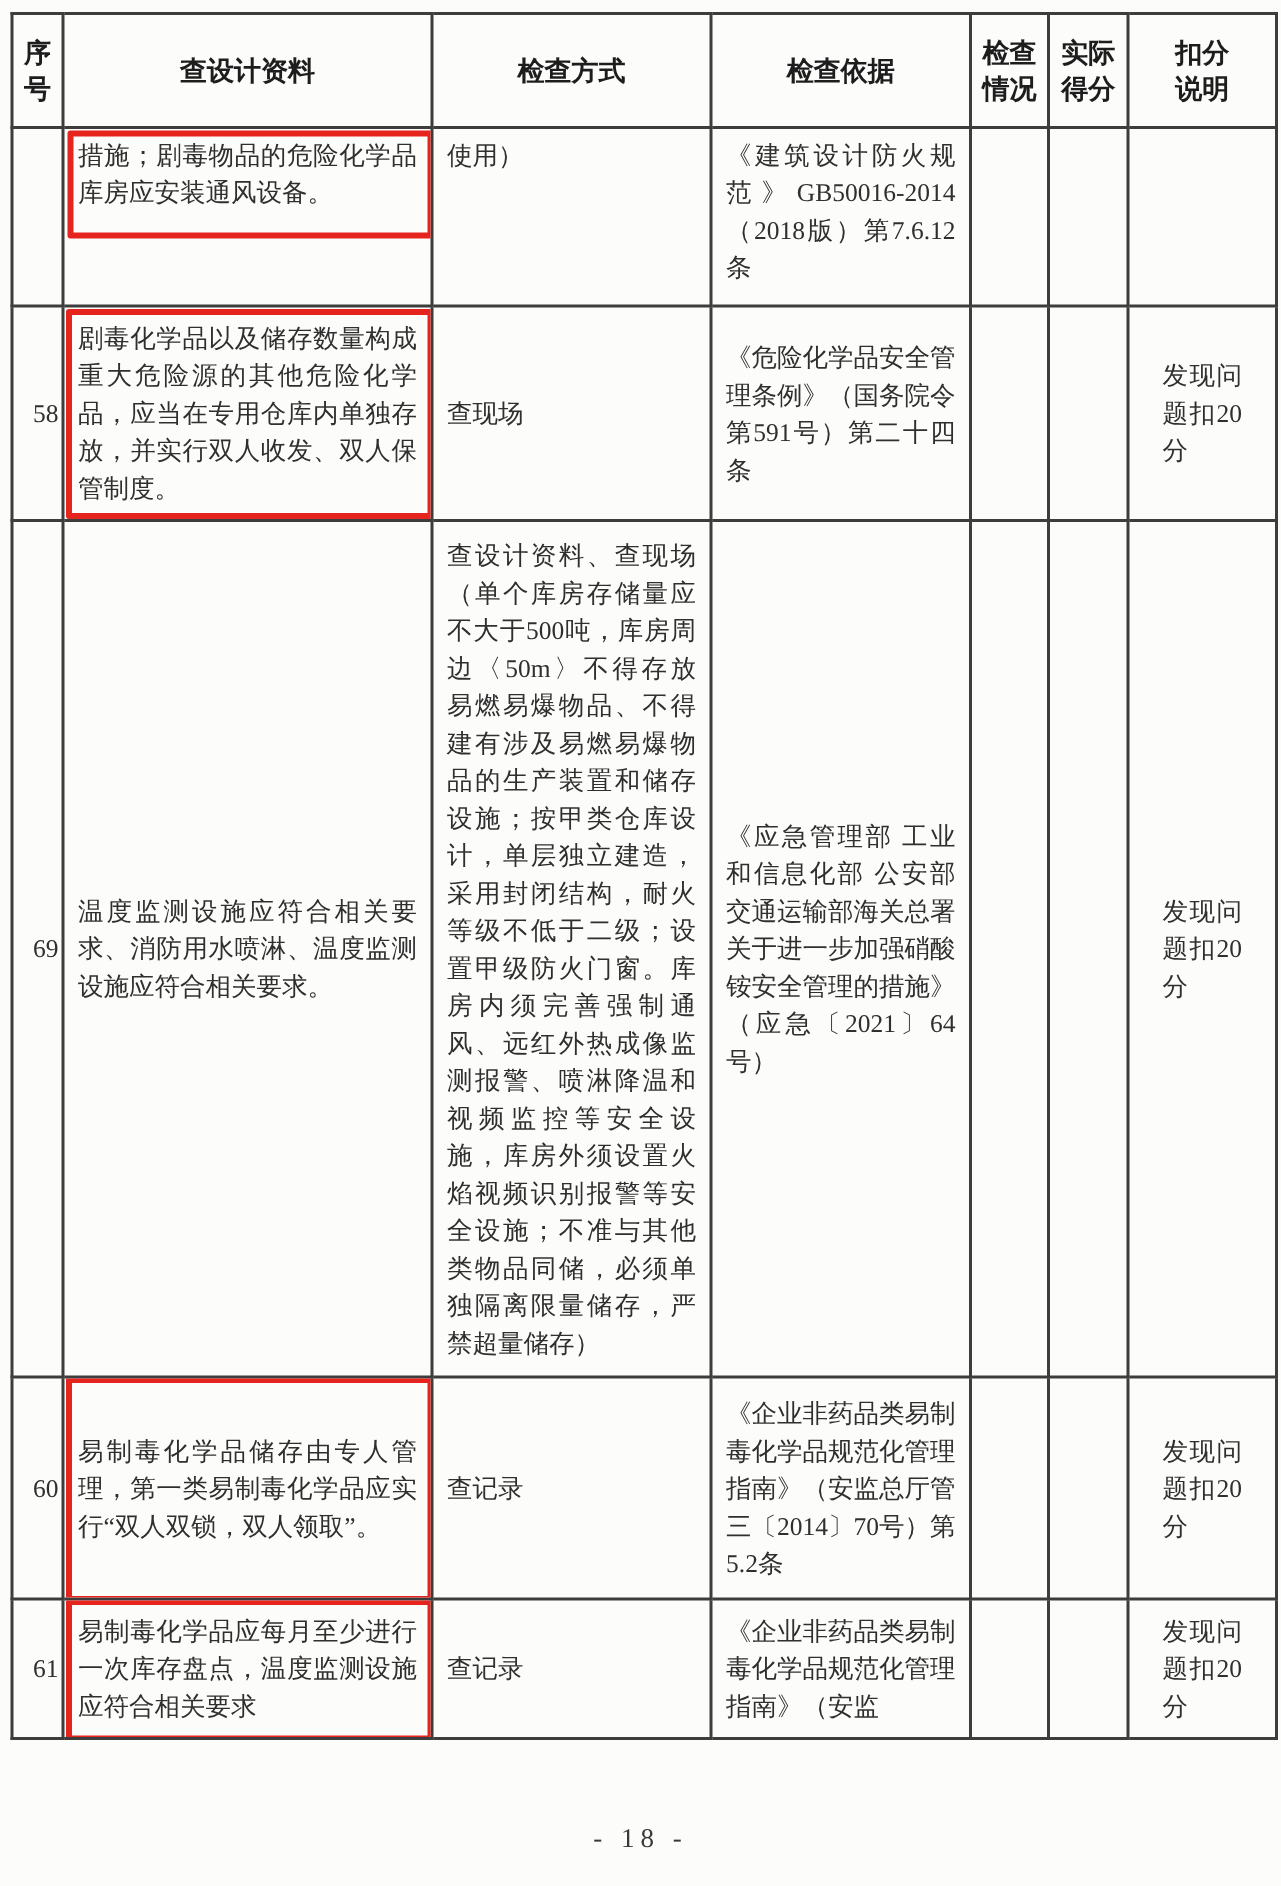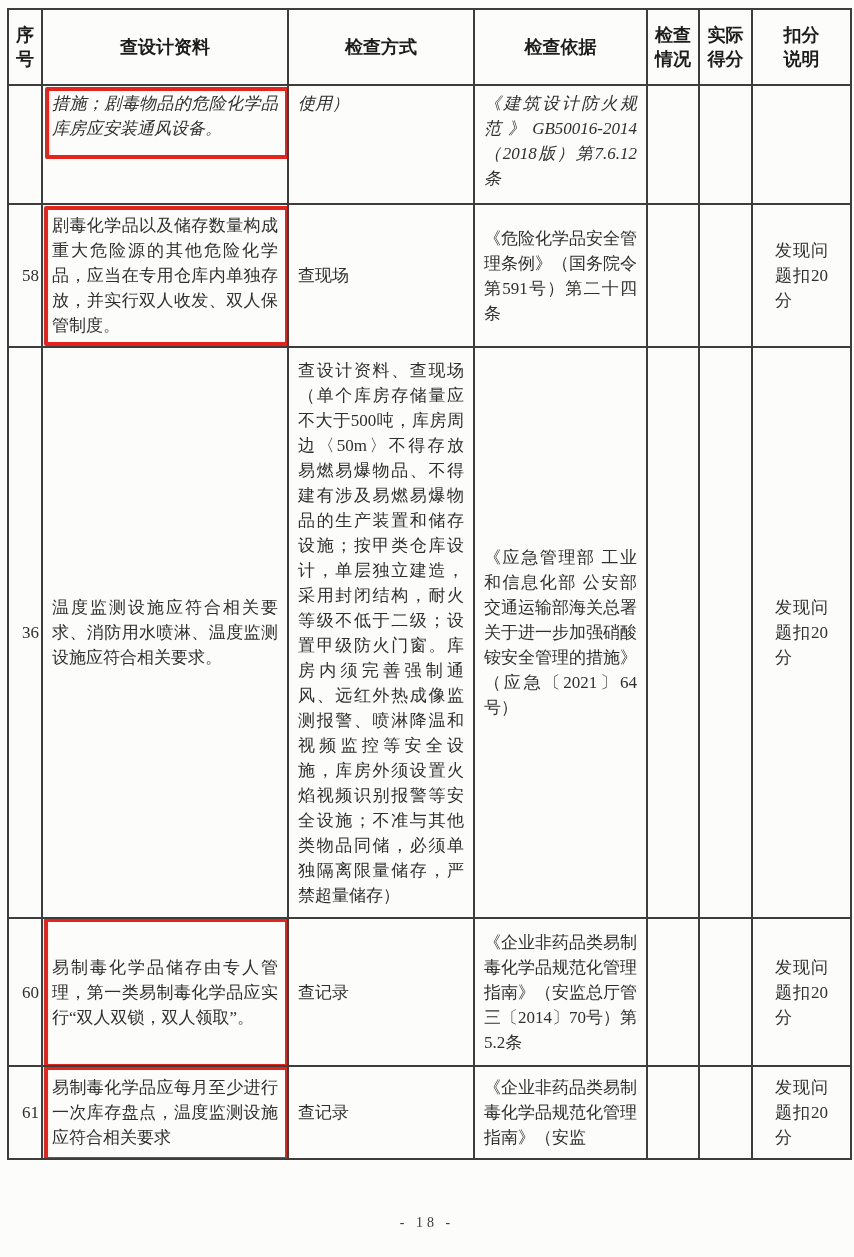--- a/index.html
+++ b/index.html
@@ -38,21 +38,21 @@
     color: #1d1d1d;
     padding: 2px;
   }
   .doc-table td {
     font-size: 17px;
     line-height: 25px;
     vertical-align: middle;
     padding: 5px 9px;
   }
   tr.header-row { height: 76px; }
-  tr.row-0 { height: 119px; font-style: italic; }
+  tr.row-0 { height: 119px; }
   tr.row-1 { height: 143px; }
   tr.row-2 { height: 571px; }
   tr.row-3 { height: 148px; }
   tr.row-4 { height: 93px; }
   tr.row-0 td { vertical-align: top; }
   td.num-cell {
     text-align: right;
     padding: 5px 2px;
   }
   td.content-cell {
@@ -80,21 +80,21 @@
   td.content-cell.highlighted .hl-box { display: block; }
   .hl-full { top: 1px; left: 1px; right: -2px; bottom: 0px; }
   .hl-top  { top: 1px; left: 2px; right: -2px; bottom: 44px; }
   .hl-over { top: -1px; left: 1px; right: -2px; bottom: -3px; }
   .page-footer {
     position: absolute;
     top: 1215px;
     left: 0;
     width: 100%;
     text-align: center;
-    font-size: 14px;
+    font-size: 18px;
     letter-spacing: 4px;
     color: #3a3a3a;
   }
 </style>
 </head>
 <body>
 
 <table class="doc-table">
   <colgroup>
     <col style="width:34px">
@@ -140,21 +140,21 @@
       <div class="cell-text">剧毒化学品以及储存数量构成重大危险源的其他危险化学品，应当在专用仓库内单独存放，并实行双人收发、双人保管制度。</div>
     </td>
     <td class="method-cell">查现场</td>
     <td class="basis-cell">《危险化学品安全管理条例》（国务院令第591号）第二十四条</td>
     <td class="status-cell"></td>
     <td class="score-cell"></td>
     <td class="deduction-cell">发现问题扣20分</td>
   </tr>
 
   <tr class="row-2">
-    <td class="num-cell">36</td>
+    <td class="num-cell">69</td>
     <td class="content-cell">
 
       <div class="cell-text">温度监测设施应符合相关要求、消防用水喷淋、温度监测设施应符合相关要求。</div>
     </td>
     <td class="method-cell">查设计资料、查现场（单个库房存储量应不大于500吨，库房周边〈50m〉不得存放易燃易爆物品、不得建有涉及易燃易爆物品的生产装置和储存设施；按甲类仓库设计，单层独立建造，采用封闭结构，耐火等级不低于二级；设置甲级防火门窗。库房内须完善强制通风、远红外热成像监测报警、喷淋降温和视频监控等安全设施，库房外须设置火焰视频识别报警等安全设施；不准与其他类物品同储，必须单独隔离限量储存，严禁超量储存）</td>
     <td class="basis-cell">《应急管理部 工业和信息化部 公安部 交通运输部海关总署关于进一步加强硝酸铵安全管理的措施》（应急〔2021〕64号）</td>
     <td class="status-cell"></td>
     <td class="score-cell"></td>
     <td class="deduction-cell">发现问题扣20分</td>
   </tr>

